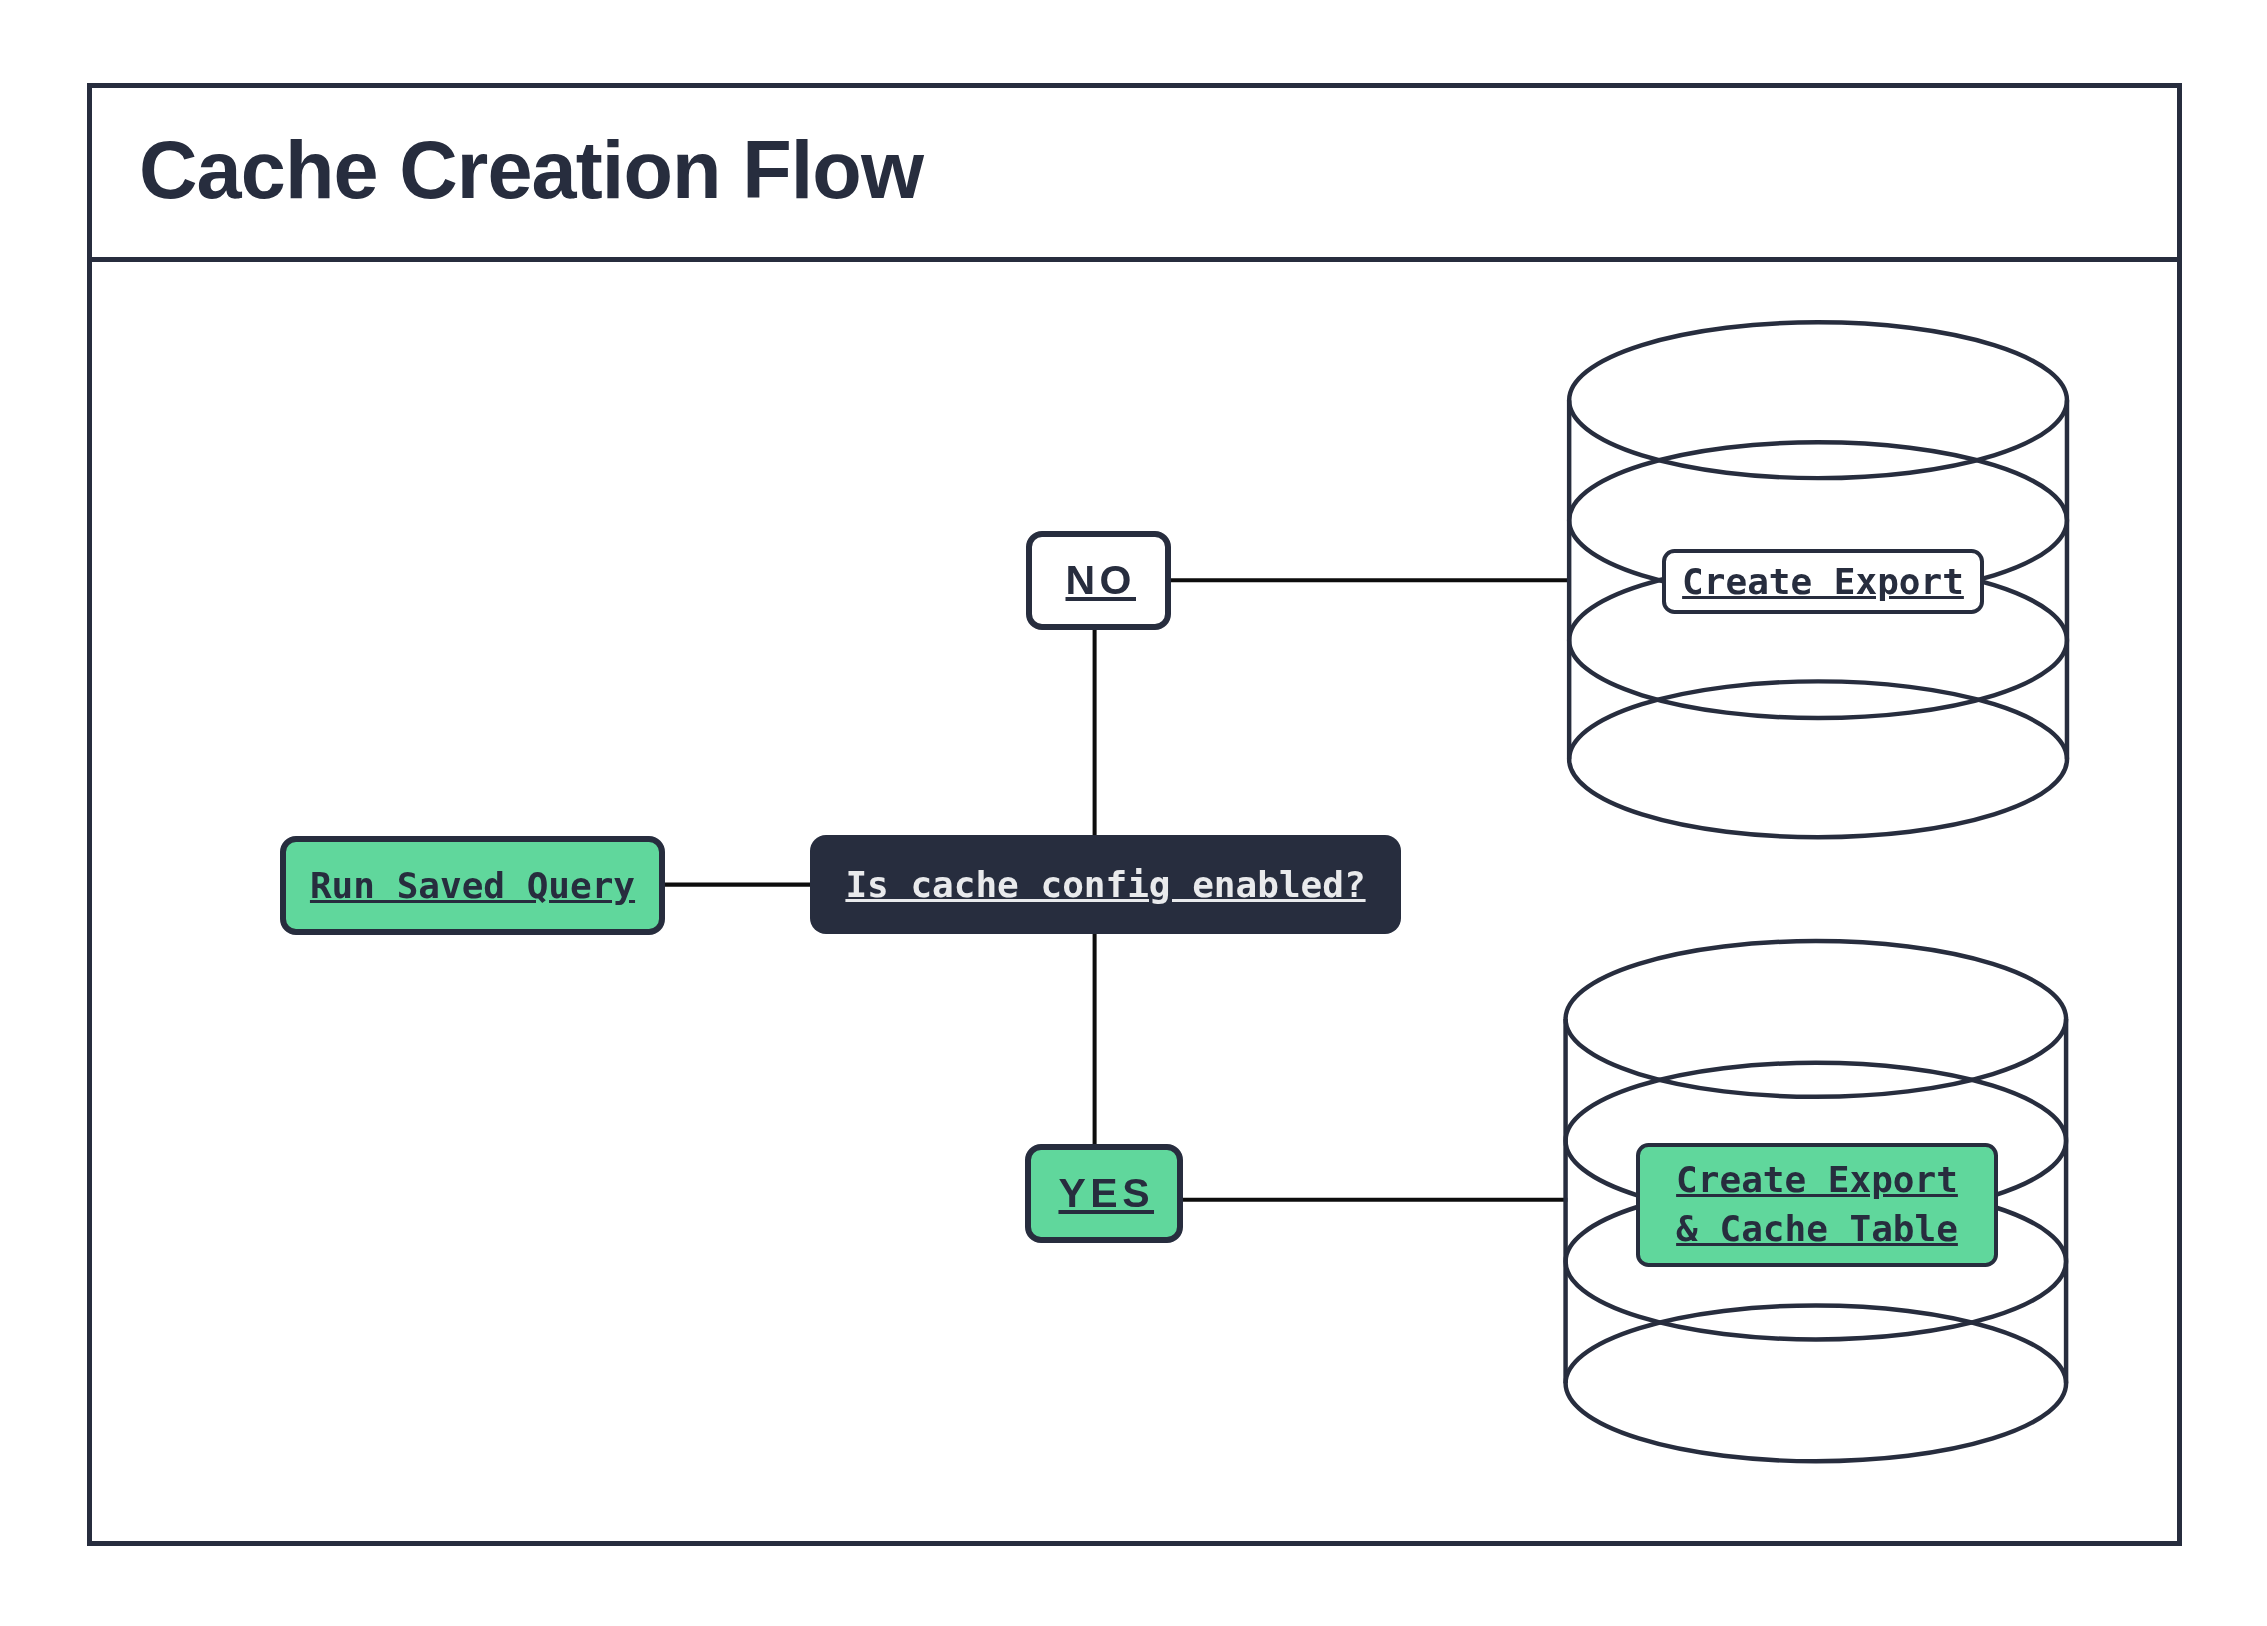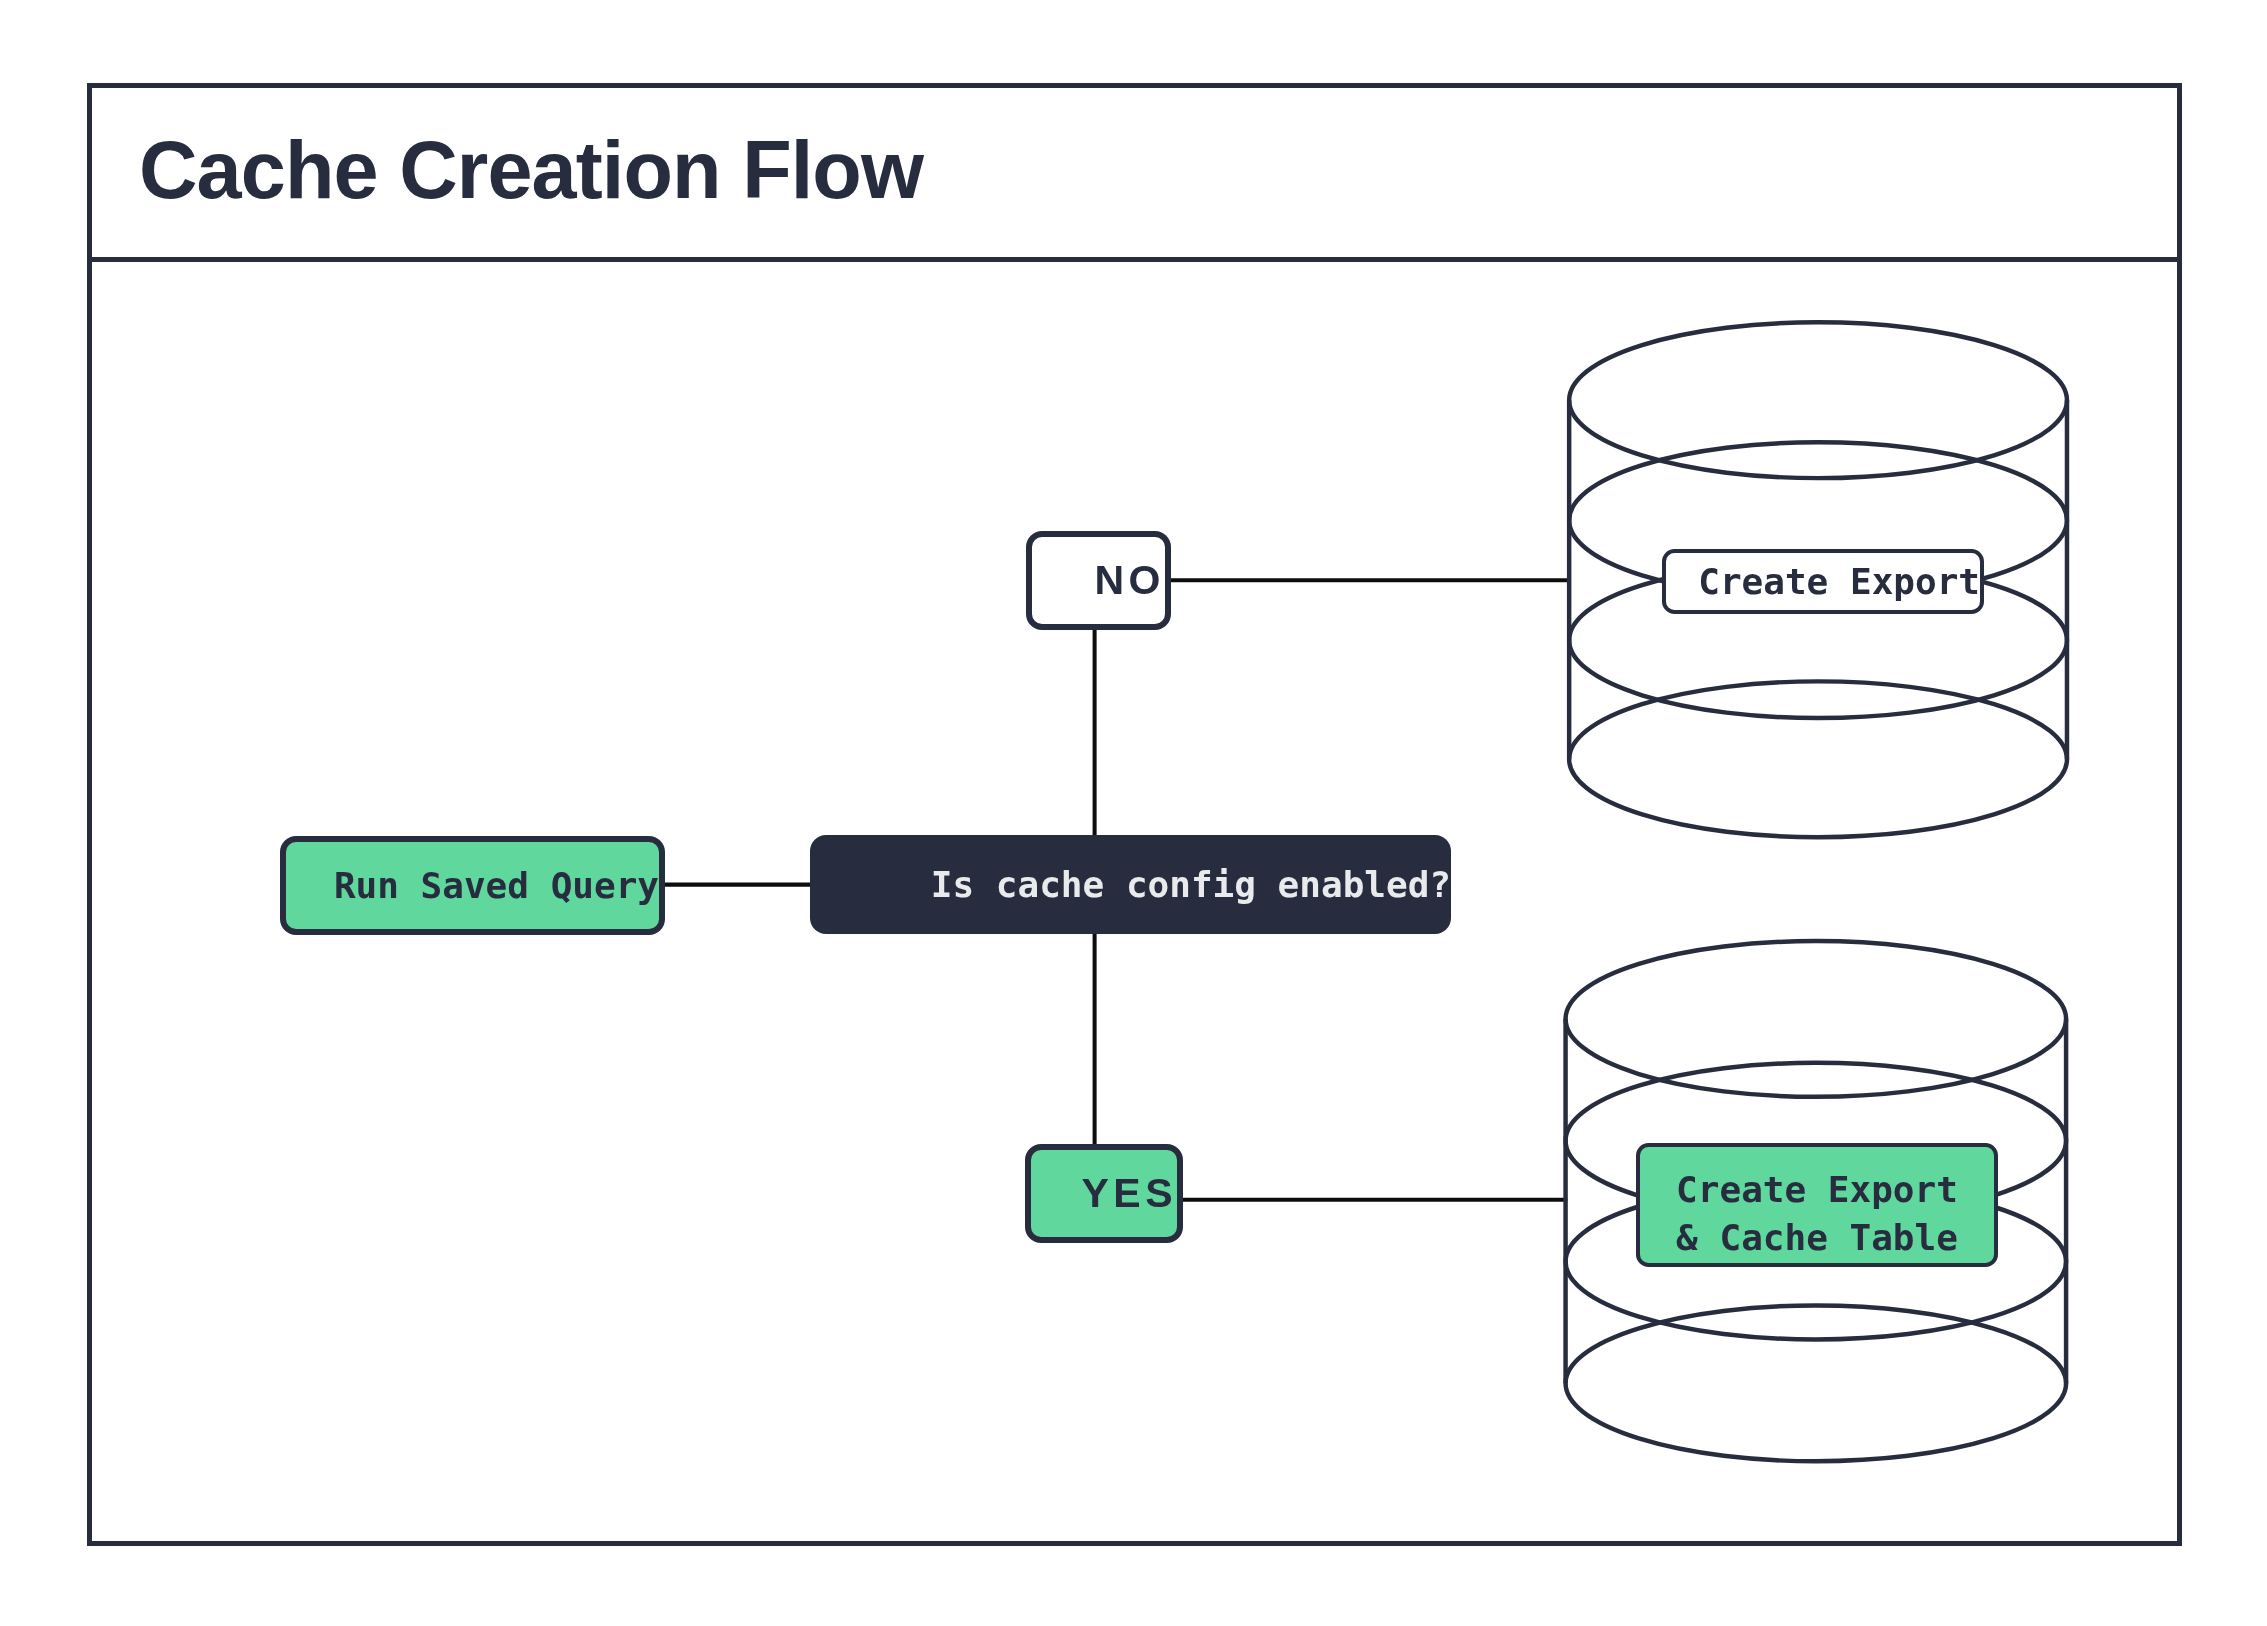--- a/index.html
+++ b/index.html
@@ -37,34 +37,35 @@
     font-weight:700;
     letter-spacing:-0.9px;
     color:var(--dark-navy);
   }
   svg.diagram{
     position:absolute;left:0;top:0;
     width:2268px;height:1626px;
   }
   .node{
     position:absolute;
-    display:flex;align-items:center;justify-content:flex-end;
+    display:flex;align-items:center;justify-content:center;
     text-align:center;
     font-family:"DejaVu Sans Mono", monospace;
     font-weight:600;
     color:var(--dark-navy);
+    text-decoration:underline;
   }
   .node.green{background:var(--accent-green);}
   .node.white{background:#ffffff;}
   .node.dark{background:var(--dark-navy);color:var(--light-text);}
   .node.big-border{border:6.3px solid var(--dark-navy);border-radius:16px;}
   .node.thin-border{border:4.5px solid var(--dark-navy);border-radius:12.5px;}
 
   .node-run{left:280px;top:836px;width:385px;height:99px;font-size:36px;}
-  .node-decision{left:810px;top:835px;width:641px;height:99px;font-size:36px;border-radius:16px;}
+  .node-decision{left:810px;top:835px;width:591px;height:99px;font-size:36px;border-radius:16px;}
   .node-no{left:1026px;top:531px;width:145px;height:99px;
     font-family:"Liberation Sans",sans-serif;font-weight:700;font-size:41px;letter-spacing:4.5px;
     color:var(--dark-navy);}
   .node-yes{left:1025px;top:1144px;width:158px;height:99px;
     font-family:"Liberation Sans",sans-serif;font-weight:700;font-size:41px;letter-spacing:4.5px;
     color:var(--dark-navy);}
   .node-no span,.node-yes span{margin-left:4.5px;} 
   .node-ce{left:1662px;top:549px;width:322px;height:65px;font-size:36px;}
   .node-cect{left:1636px;top:1143px;width:362px;height:124px;font-size:36px;line-height:1.35;
     flex-direction:column;}

